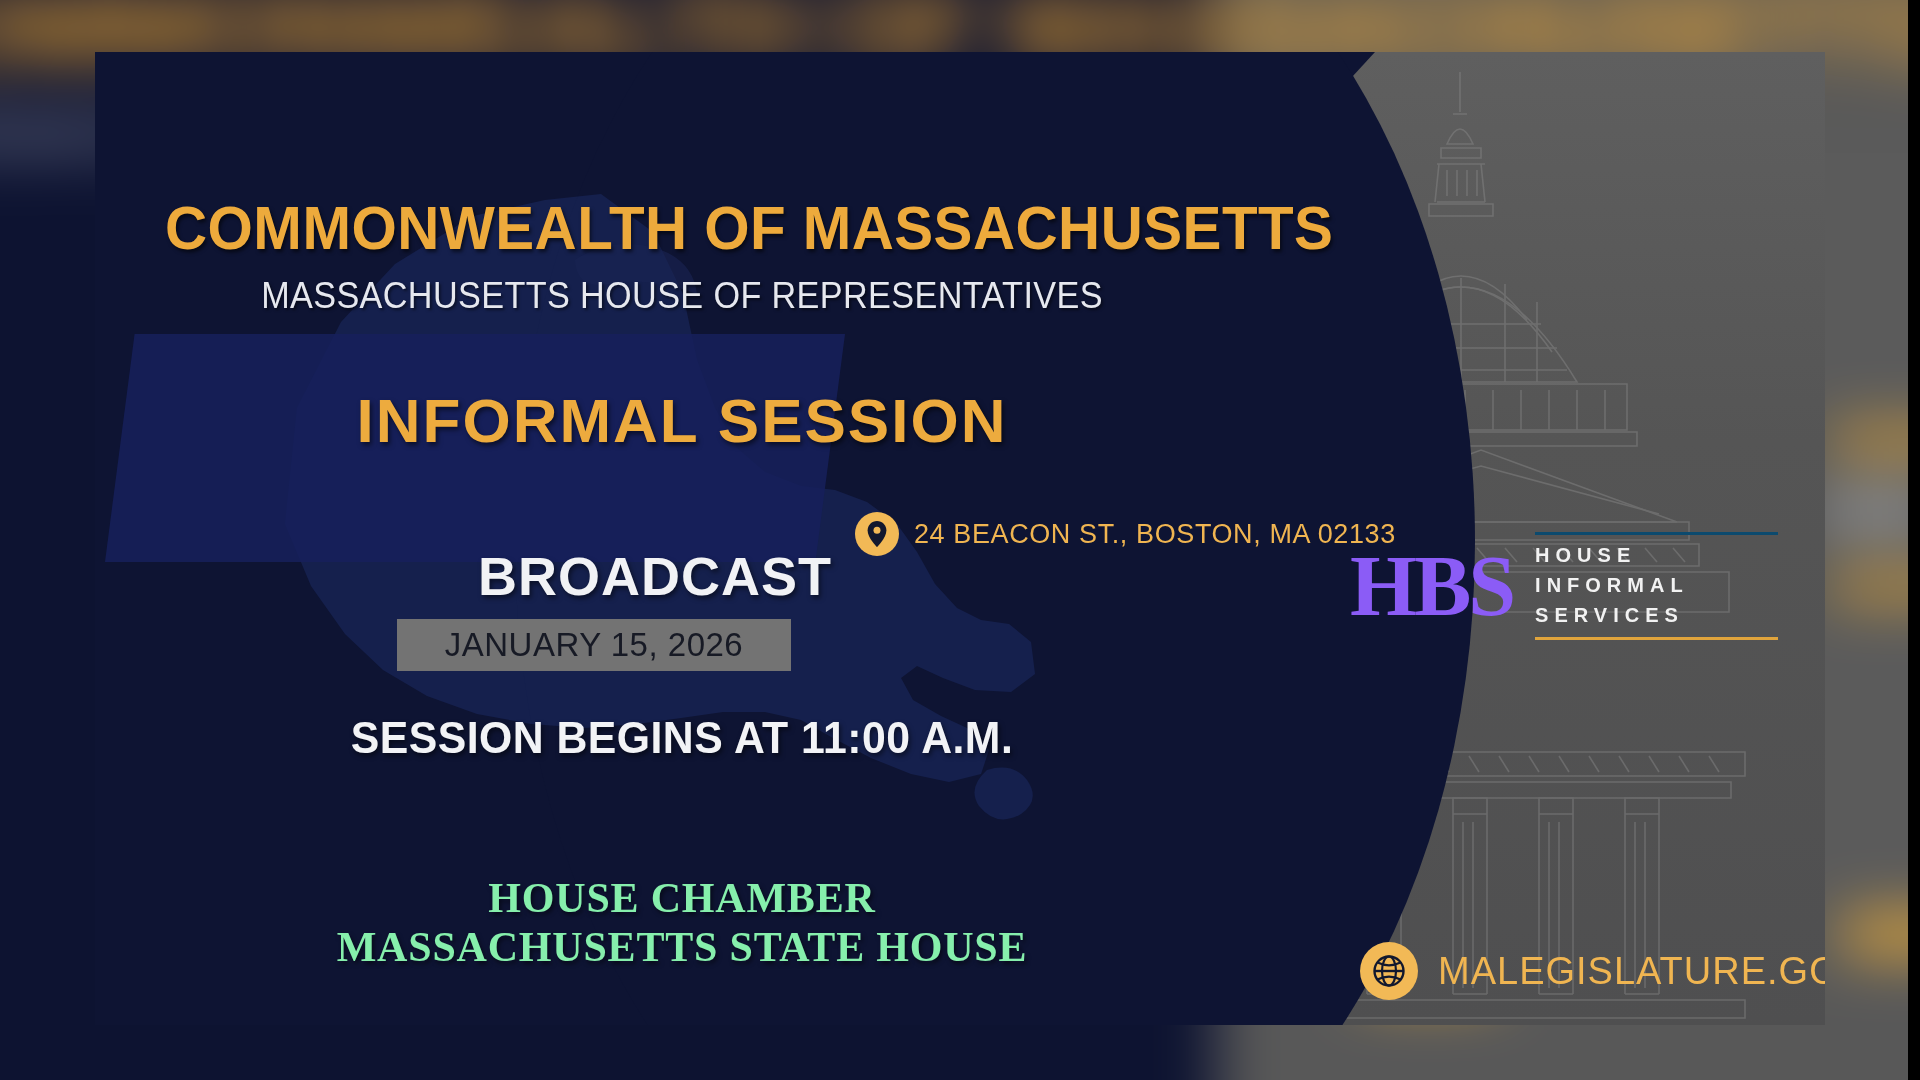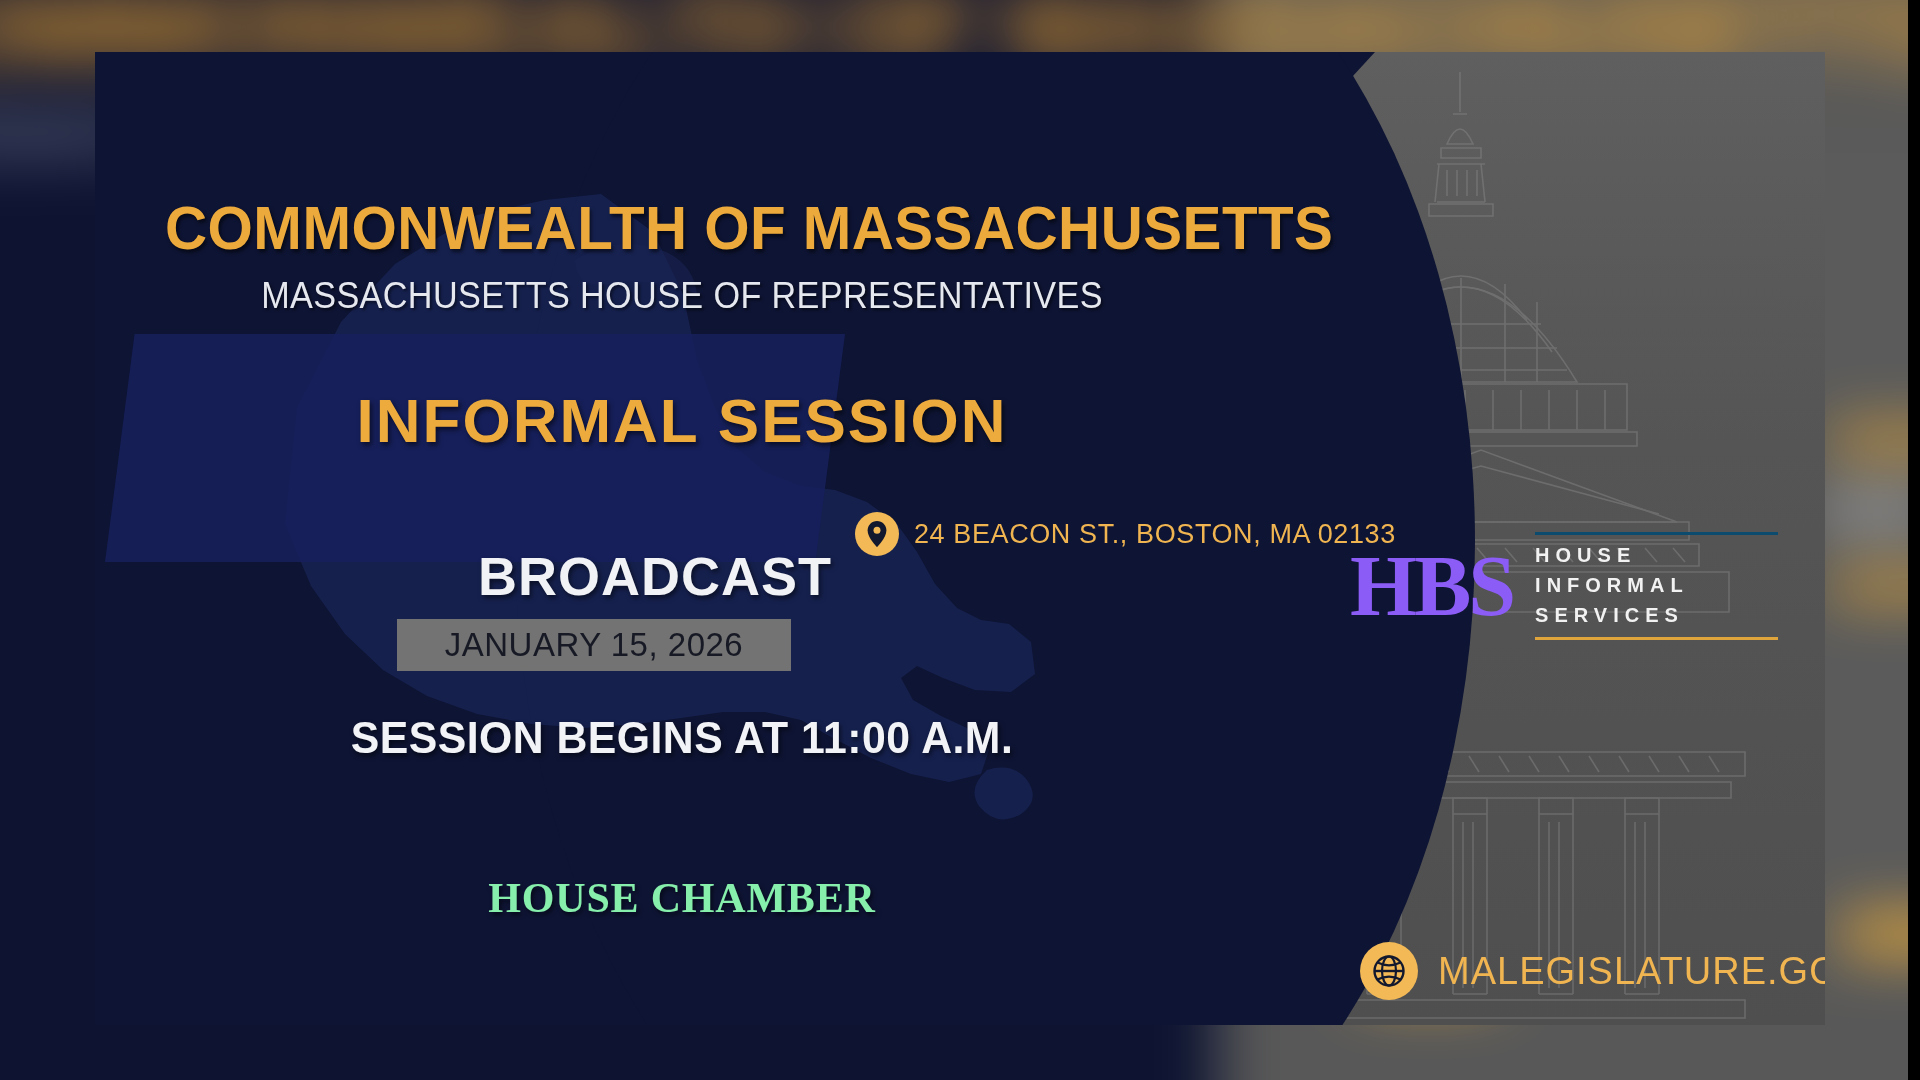--- a/index.html
+++ b/index.html
@@ -485,20 +485,21 @@
 
       <div class="day">BROADCAST</div>
       <div class="date-chip">
         <span>JANUARY 15, 2026</span>
       </div>
 
       <div class="start-time">SESSION BEGINS AT 11:00 A.M.</div>
 
       <div class="venue">
         <div>HOUSE CHAMBER</div>
+        <div>MASSACHUSETTS STATE HOUSE</div>
       </div>
 
       <div class="hbs-logo">
         <div class="hbs-mark">HBS</div>
         <div class="hbs-words">
           <span>HOUSE</span>
           <span>INFORMAL</span>
           <span>SERVICES</span>
         </div>
       </div>

